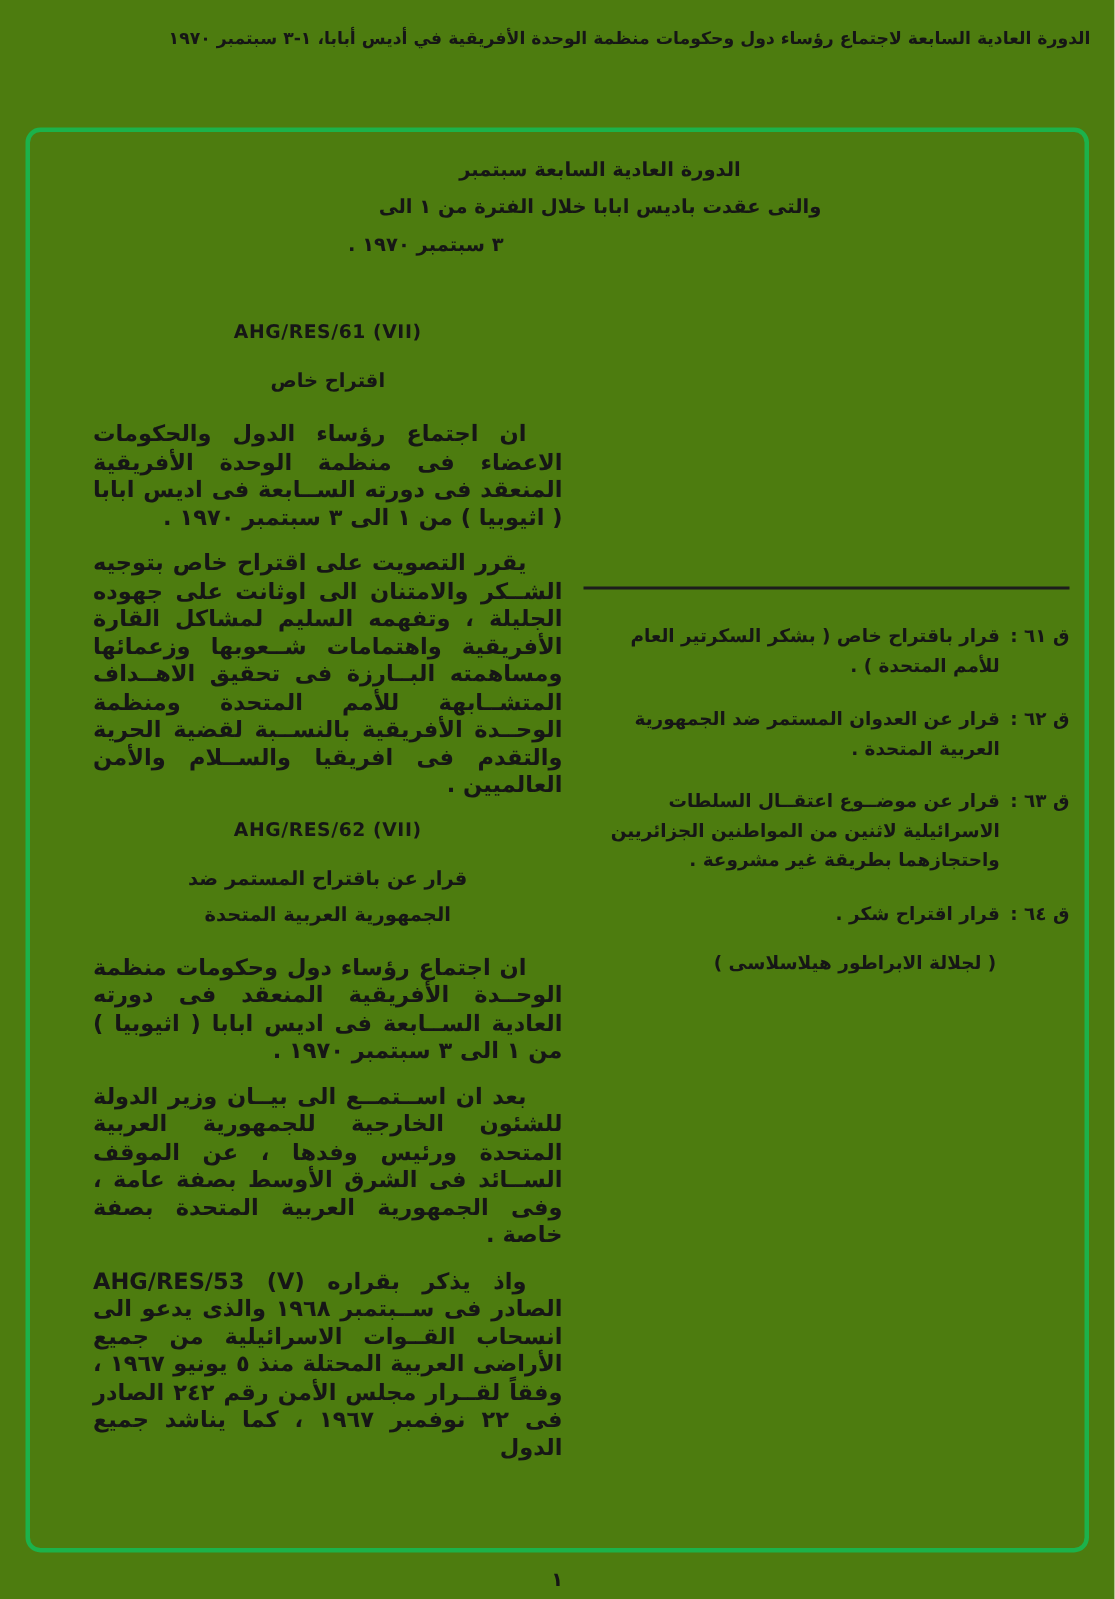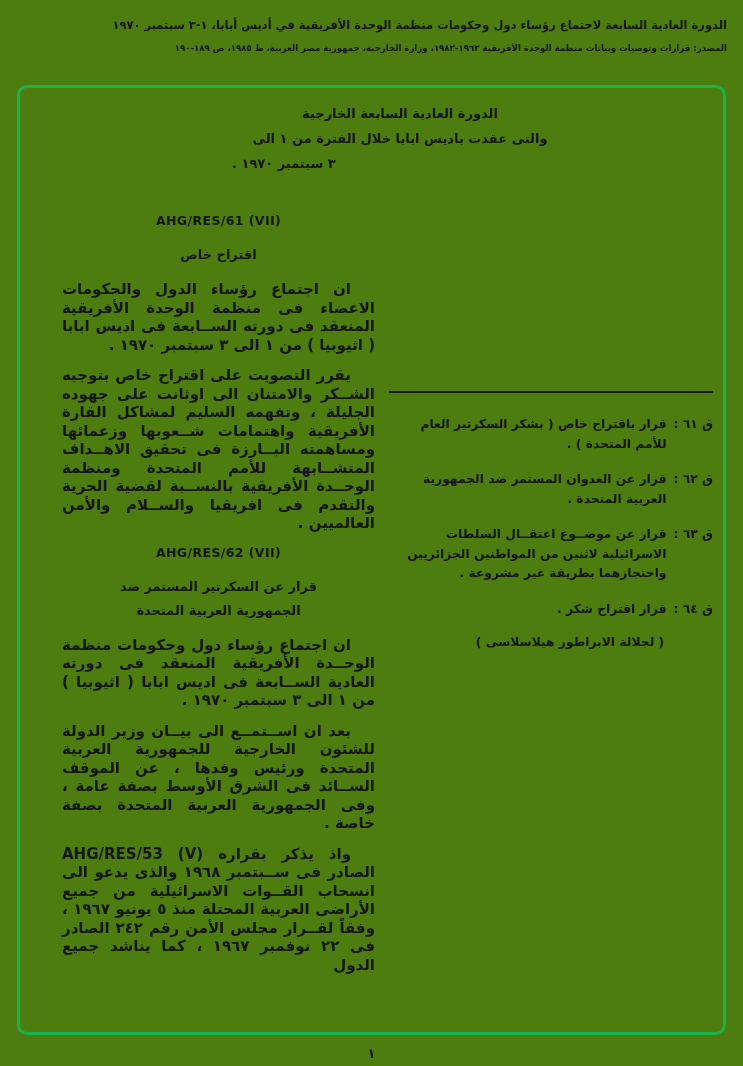--- a/index.html
+++ b/index.html
@@ -52,44 +52,43 @@
   
   .page-number { position:absolute; bottom:5px; left:0; right:0; text-align:center; font-size:13px; font-weight:bold; }
 </style>
 </head>
 <body>
 
 <div class="page">
 
   <header class="top-header">
     <div class="hdr-line1">الدورة العادية السابعة لاجتماع رؤساء دول وحكومات منظمة الوحدة الأفريقية في أديس أبابا، ١-٣ سبتمبر ١٩٧٠</div>
-    <div class="hdr-line2">المصدر: قرارات وتوصيات وبيانات منظمة الوحدة الأفريقية ١٩٦٣-١٩٨٣، وزارة الخارجية، جمهورية مصر العربية، ط ١٩٨٥، ص ١٨٩-١٩٠</div>
   </header>
 
   <div class="frame" style="border-color: rgb(28, 178, 75);">
 
     <div class="title-block">
-      <div class="t-line c">الدورة العادية السابعة الخارجية</div>
+      <div class="t-line c">الدورة العادية السابعة سبتمبر</div>
       <div class="t-line c">والتى عقدت باديس ابابا خلال الفترة من ١ الى</div>
       <div class="t-line l4">٣ سبتمبر ١٩٧٠ .</div>
     </div>
 
     <main class="main-col">
 
       <section class="resolution">
         <div class="res-code">AHG/RES/61  (VII)</div>
         <h2 class="res-title">اقتراح خاص</h2>
         <p class="para">ان اجتماع رؤساء الدول والحكومات الاعضاء فى منظمة الوحدة الأفريقية المنعقد فى دورته الســابعة فى اديس ابابا ( اثيوبيا ) من ١ الى ٣ سبتمبر ١٩٧٠ .</p>
         <p class="para">يقرر التصويت على اقتراح خاص بتوجيه الشــكر والامتنان الى اوثانت على جهوده الجليلة ، وتفهمه السليم لمشاكل القارة الأفريقية واهتمامات شــعوبها وزعمائها ومساهمته البــارزة فى تحقيق الاهــداف المتشــابهة للأمم المتحدة ومنظمة الوحــدة الأفريقية بالنســبة لقضية الحرية والتقدم فى افريقيا والســلام والأمن العالميين .</p>
       </section>
 
       <section class="resolution res2">
         <div class="res-code">AHG/RES/62  (VII)</div>
         <h2 class="res-title">
-          <span class="tl">قرار عن السكرتير المستمر ضد</span>
+          <span class="tl">قرار عن باقتراح المستمر ضد</span>
           <span class="tl">الجمهورية العربية المتحدة</span>
         </h2>
         <p class="para">ان اجتماع رؤساء دول وحكومات منظمة الوحــدة الأفريقية المنعقد فى دورته العادية الســابعة فى اديس ابابا ( اثيوبيا ) من ١ الى ٣ سبتمبر ١٩٧٠ .</p>
         <p class="para">بعد ان اســتمــع الى بيــان وزير الدولة للشئون الخارجية للجمهورية العربية المتحدة ورئيس وفدها ، عن الموقف الســائد فى الشرق الأوسط بصفة عامة ، وفى الجمهورية العربية المتحدة بصفة خاصة .</p>
         <p class="para">واذ يذكر بقراره ⁦AHG/RES/53 (V)⁩ الصادر فى ســبتمبر ١٩٦٨ والذى يدعو الى انسحاب القــوات الاسرائيلية من جميع الأراضى العربية المحتلة منذ ٥ يونيو ١٩٦٧ ، وفقاً لقــرار مجلس الأمن رقم ٢٤٢ الصادر فى ٢٢ نوفمبر ١٩٦٧ ، كما يناشد جميع الدول</p>
       </section>
 
     </main>
 
     <aside class="summary-col">

